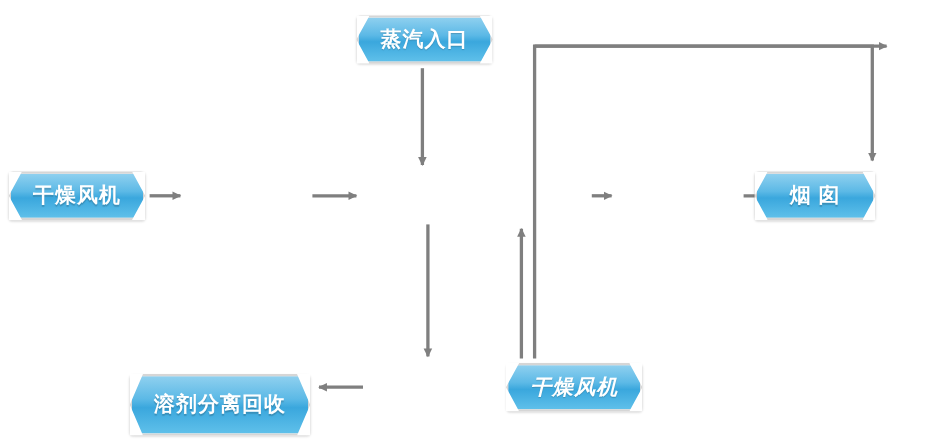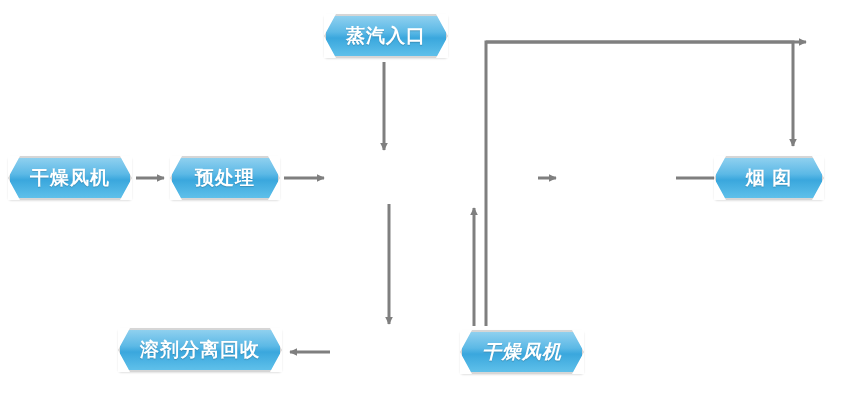--- a/index.html
+++ b/index.html
@@ -100,36 +100,33 @@
     <line x1="474" y1="326" x2="474" y2="208" stroke="#7f7f7f" stroke-width="3" marker-end="url(#ah)"></line>
 
     <path d="M 486 326 L 486 42 L 793 42 L 793 146" fill="none" stroke="#7f7f7f" stroke-width="3" marker-end="url(#ah)"></path>
     <path d="M 486 42 L 806 42" fill="none" stroke="#7f7f7f" stroke-width="3" marker-end="url(#ah)"></path>
   </svg>
 
   <div class="node" style="left:8px; top:156px; width:124px; height:44px;">
     <span>干燥风机</span>
   </div>
 
-  <div class="node" style="left:170px; top:156px; width:110px; height:44px;">
-    <span>预处理</span>
-  </div>
 
   <div class="node" style="left:324px; top:14px; width:124px; height:44px;">
     <span>蒸汽入口</span>
   </div>
 
 
 
-  <div class="node" style="left:714px; top:156px; width:110px; height:44px;">
+  <div class="node" style="left:686px; top:156px; width:110px; height:44px;">
     <span>烟 囱</span>
   </div>
 
   <div class="node" style="left:460px; top:330px; width:124px; height:44px;font-style:italic;">
     <span>干燥风机</span>
   </div>
 
 
-  <div class="node" style="left:118px; top:328px; width:164px; height:44px;">
+  <div class="node" style="left:118px; top:340px; width:164px; height:56px;">
     <span>溶剂分离回收</span>
   </div>
 
 </div>
 
 </body></html>

